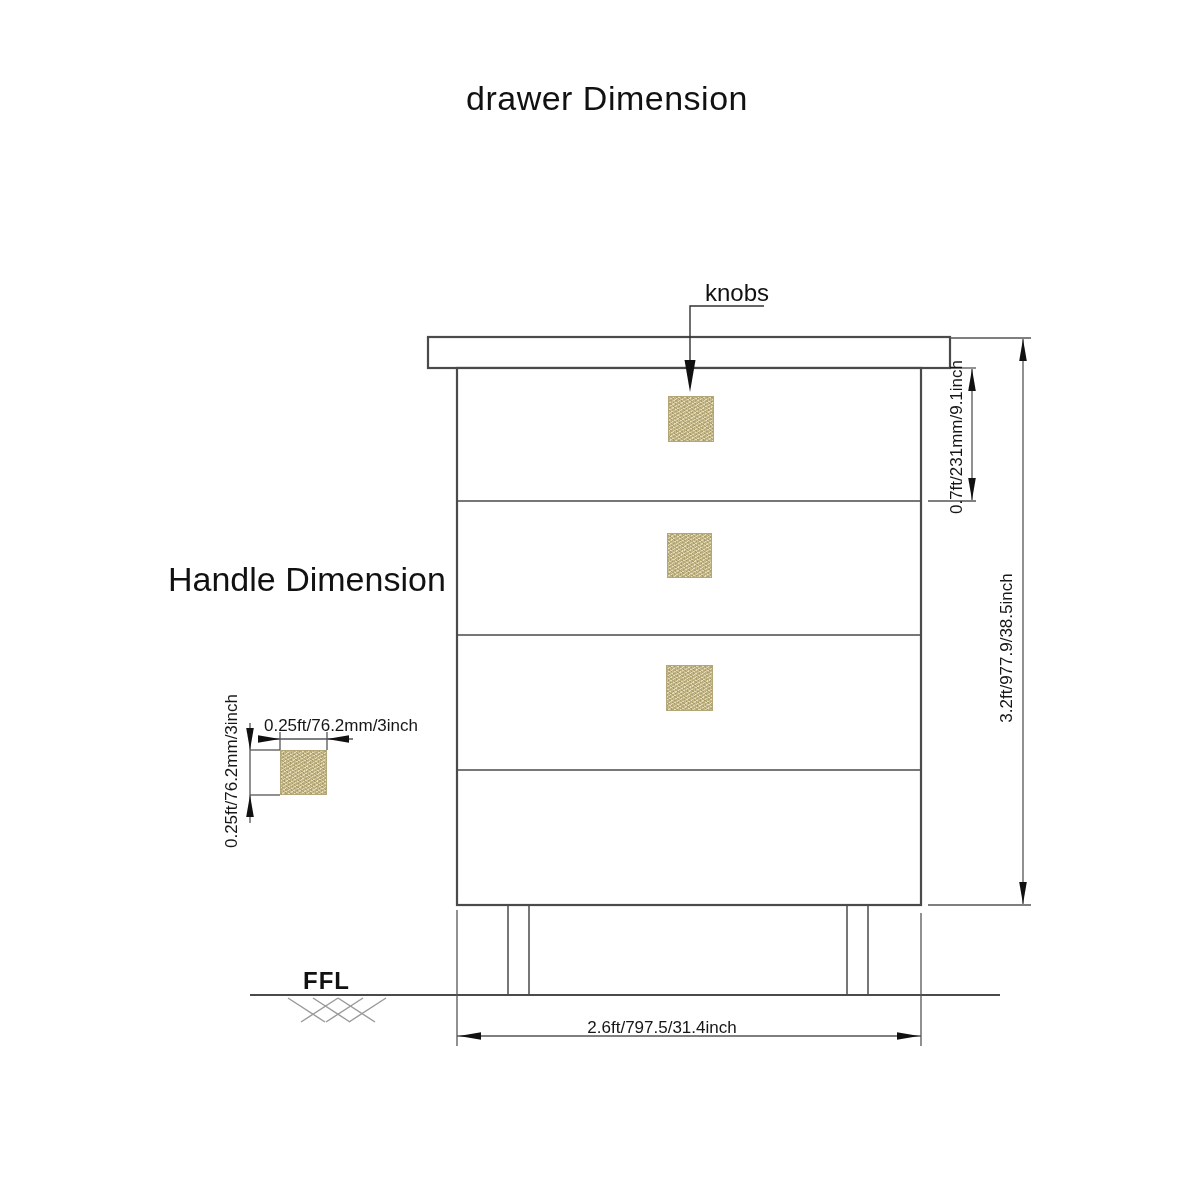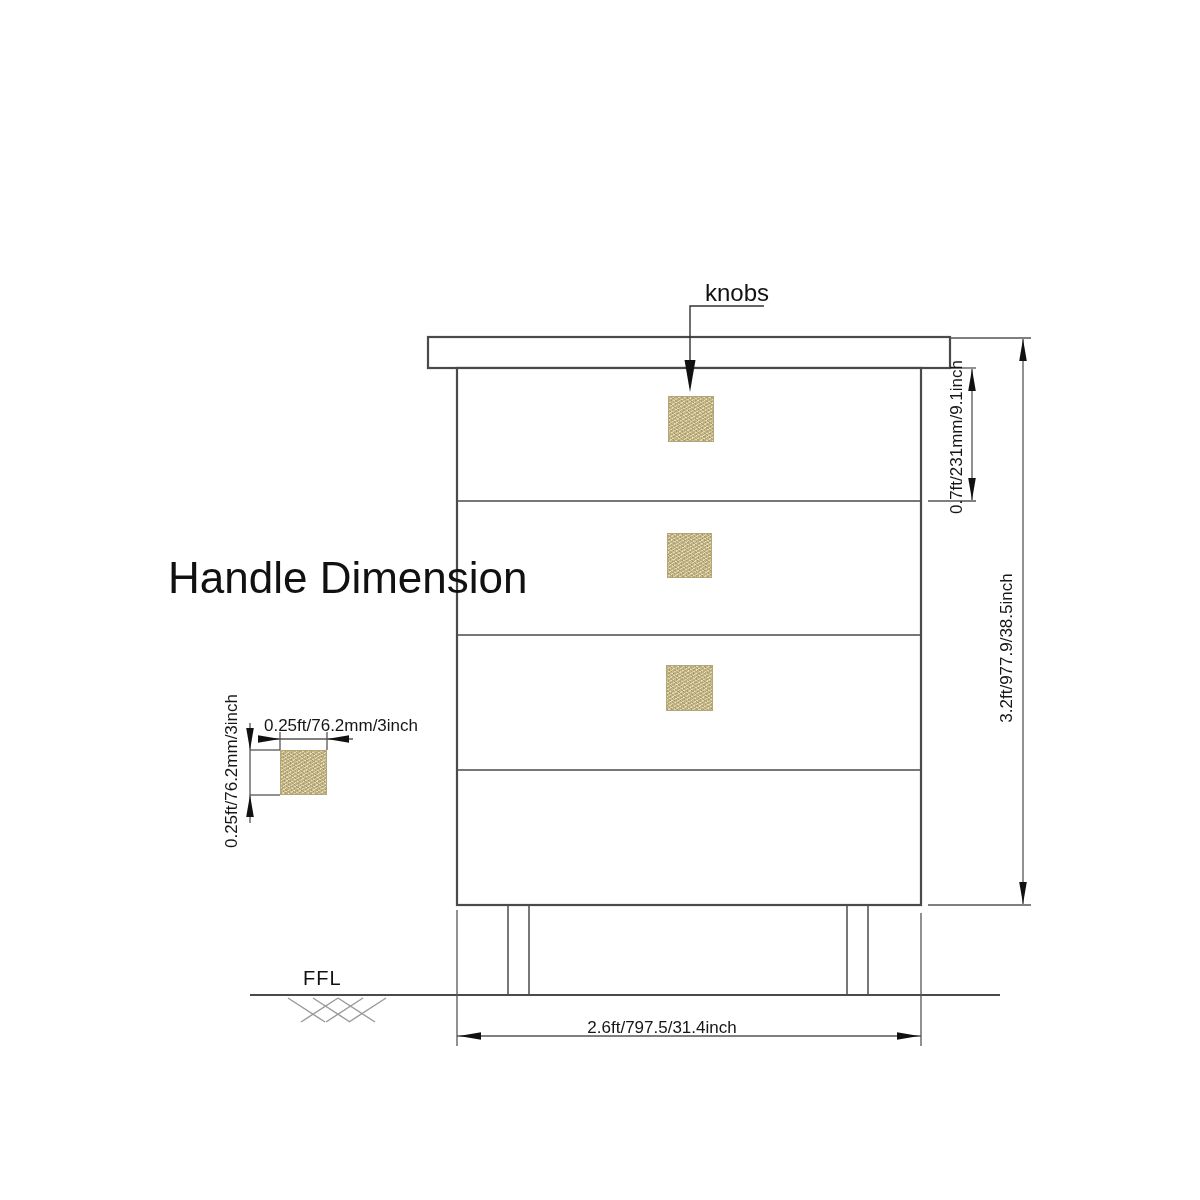--- a/index.html
+++ b/index.html
@@ -7,23 +7,23 @@
     position:relative;
     width:1200px;height:1200px;
     background:#ffffff;
     font-family:"Liberation Sans", sans-serif;
     color:#111;
     overflow:hidden;
   }
   #linework{position:absolute;left:0;top:0;}
   .lbl{position:absolute;white-space:nowrap;}
   .title{font-size:34px;letter-spacing:0.5px;}
-  .section-title{font-size:44px;}
+  .section-title{font-size:34px;margin-top:7px;}
   .callout{font-size:24px;}
-  .ffl{font-size:20px;font-weight:normal;letter-spacing:1px;}
+  .ffl{font-size:24px;font-weight:bold;letter-spacing:1px;}
   .dim{font-size:17px;color:#161616;}
   .center{transform:translate(-50%,-50%);}
   .vert{transform:translate(-50%,-50%) rotate(-90deg);}
   .knob{
     position:absolute;
     background-color:#c9bc8c;
     background-image:
       repeating-linear-gradient(37deg, rgba(110,95,45,0.25) 0 1px, rgba(0,0,0,0) 1px 3px),
       repeating-linear-gradient(-29deg, rgba(255,252,230,0.55) 0 1px, rgba(0,0,0,0) 1px 3px),
       repeating-linear-gradient(84deg, rgba(140,120,60,0.22) 0 1px, rgba(0,0,0,0) 1px 2px);
@@ -101,20 +101,21 @@
     <polygon points="327,739 349,735.2 349,742.8" fill="#111"></polygon>
     <polygon points="250,750 246.2,728 253.8,728" fill="#111"></polygon>
     <polygon points="250,795 246.2,817 253.8,817" fill="#111"></polygon>
   </svg>
 
   <div class="knob" style="left:668px;top:396px;width:46px;height:46px;"></div>
   <div class="knob" style="left:667px;top:533px;width:45px;height:45px;"></div>
   <div class="knob" style="left:666px;top:665px;width:47px;height:46px;"></div>
   <div class="knob" style="left:280px;top:750px;width:47px;height:45px;"></div>
 
+  <span class="lbl title" style="left:607px;top:98px;transform:translate(-50%,-50%);">drawer Dimension</span>
 
   <span class="lbl callout" style="left:705px;top:279px;">knobs</span>
 
   <span class="lbl section-title" style="left:168px;top:553px;">Handle Dimension</span>
 
   <span class="lbl ffl" style="left:303px;top:967px;">FFL</span>
 
   <span class="lbl dim vert" style="left:957px;top:437px;">0.7ft/231mm/9.1inch</span>
 
   <span class="lbl dim vert" style="left:1007px;top:648px;">3.2ft/977.9/38.5inch</span>

